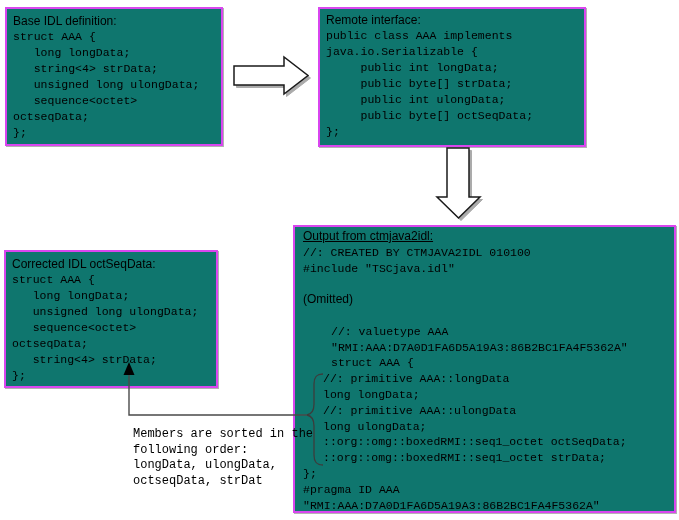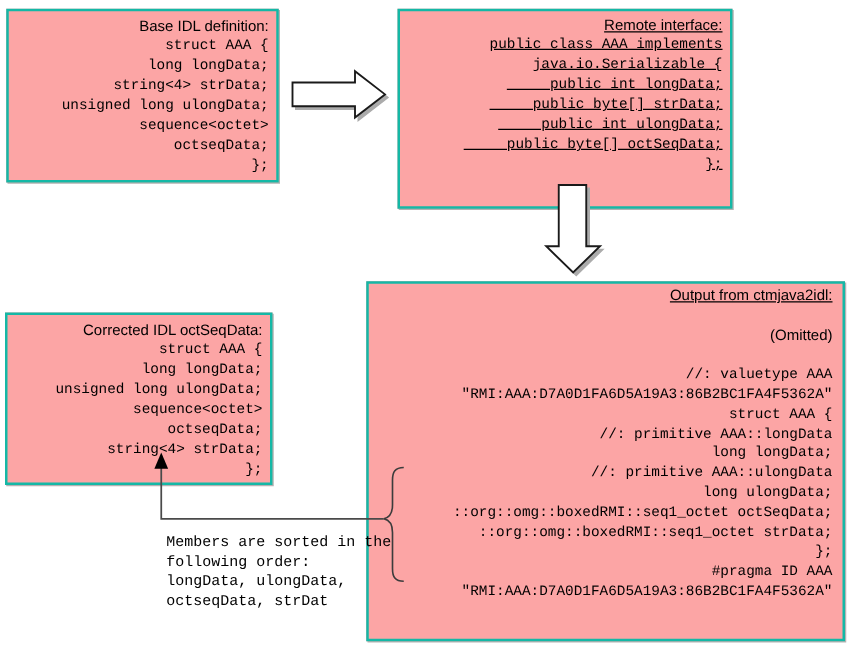--- a/index.html
+++ b/index.html
@@ -7,41 +7,40 @@
     position:relative;
     width:679px;height:520px;
     background:#ffffff;
     color:#000;
     font-family:"Liberation Sans",sans-serif;
     overflow:hidden;
   }
   .box{
     position:absolute;
     box-sizing:border-box;
-    background:#fca5a5;
-    border:2px solid #14b8a6;
+    background:#0f766e;
+    border:2px solid #d946ef;
     box-shadow:1px 1px 0 #b3b3b3;
     overflow:hidden;
-    text-align:right;
   }
   .box-label{
     font-size:12px;
     line-height:16px;
     white-space:pre;
   }
   pre.code{
     margin:0;
     font-family:"Liberation Mono","DejaVu Sans Mono",monospace;
     font-size:11.5px;
     line-height:16px;
     white-space:pre;
   }
   
   #box-base{left:5px;top:7px;width:218px;height:139px;padding:4px 6px;}
-  #box-remote{left:318px;top:7px;width:268px;height:160px;padding:3px 6px;text-decoration:underline;}
+  #box-remote{left:318px;top:7px;width:268px;height:140px;padding:3px 6px;}
   #box-corrected{left:4px;top:250px;width:214px;height:138px;padding:4px 6px;}
   #box-output{left:293px;top:225px;width:383px;height:288px;padding:2px 8px;}
   #box-output .box-label{line-height:15.8px;text-decoration:underline;}
   #box-output pre.code{line-height:15.8px;}
   #box-output .omitted-note{font-size:12px;line-height:15.8px;margin-top:15.8px;white-space:pre;}
   #box-output pre.mid{margin-top:15.8px;margin-left:28px;}
   #box-output pre.members{padding-left:20px;}
   
   .annotation{
     position:absolute;
@@ -96,20 +95,22 @@
    long longData;
    unsigned long ulongData;
    sequence&lt;octet&gt;
 octseqData;
    string&lt;4&gt; strData;
 };</pre>
   </div>
 
   <div class="box" id="box-output">
     <div class="box-label">Output from ctmjava2idl:</div>
+    <pre class="code">//: CREATED BY CTMJAVA2IDL 010100
+#include "TSCjava.idl"</pre>
     <div class="omitted-note">(Omitted)</div>
     <pre class="code mid">//: valuetype AAA
 "RMI:AAA:D7A0D1FA6D5A19A3:86B2BC1FA4F5362A"
 struct AAA {</pre>
     <pre class="code members">//: primitive AAA::longData
 long longData;
 //: primitive AAA::ulongData
 long ulongData;
 ::org::omg::boxedRMI::seq1_octet octSeqData;
 ::org::omg::boxedRMI::seq1_octet strData;</pre>

